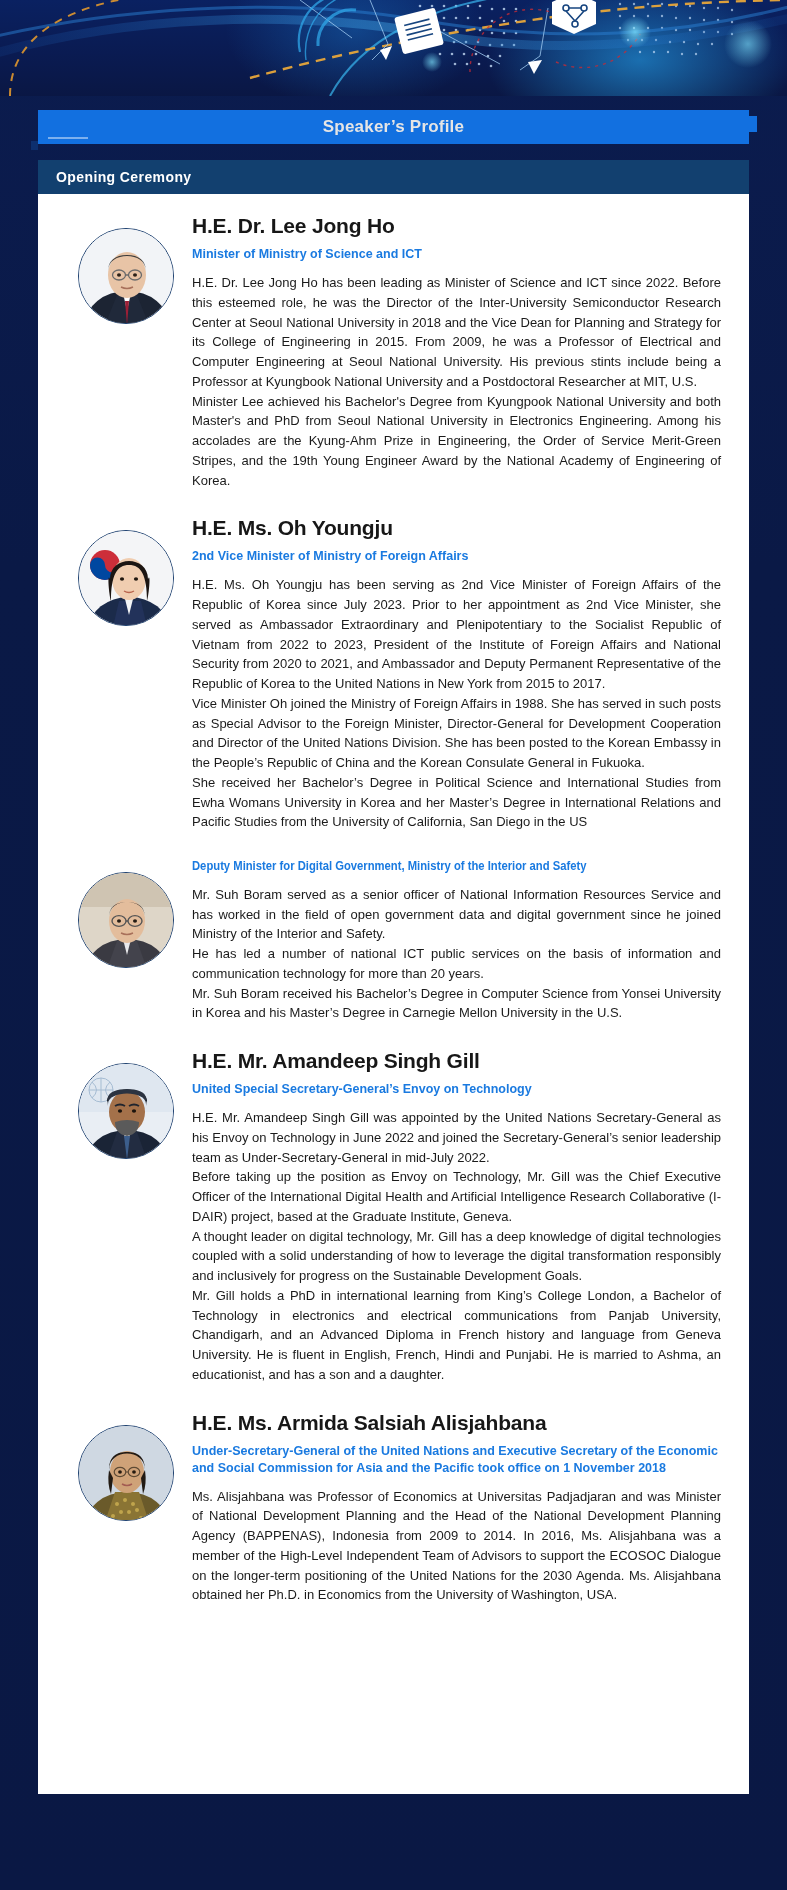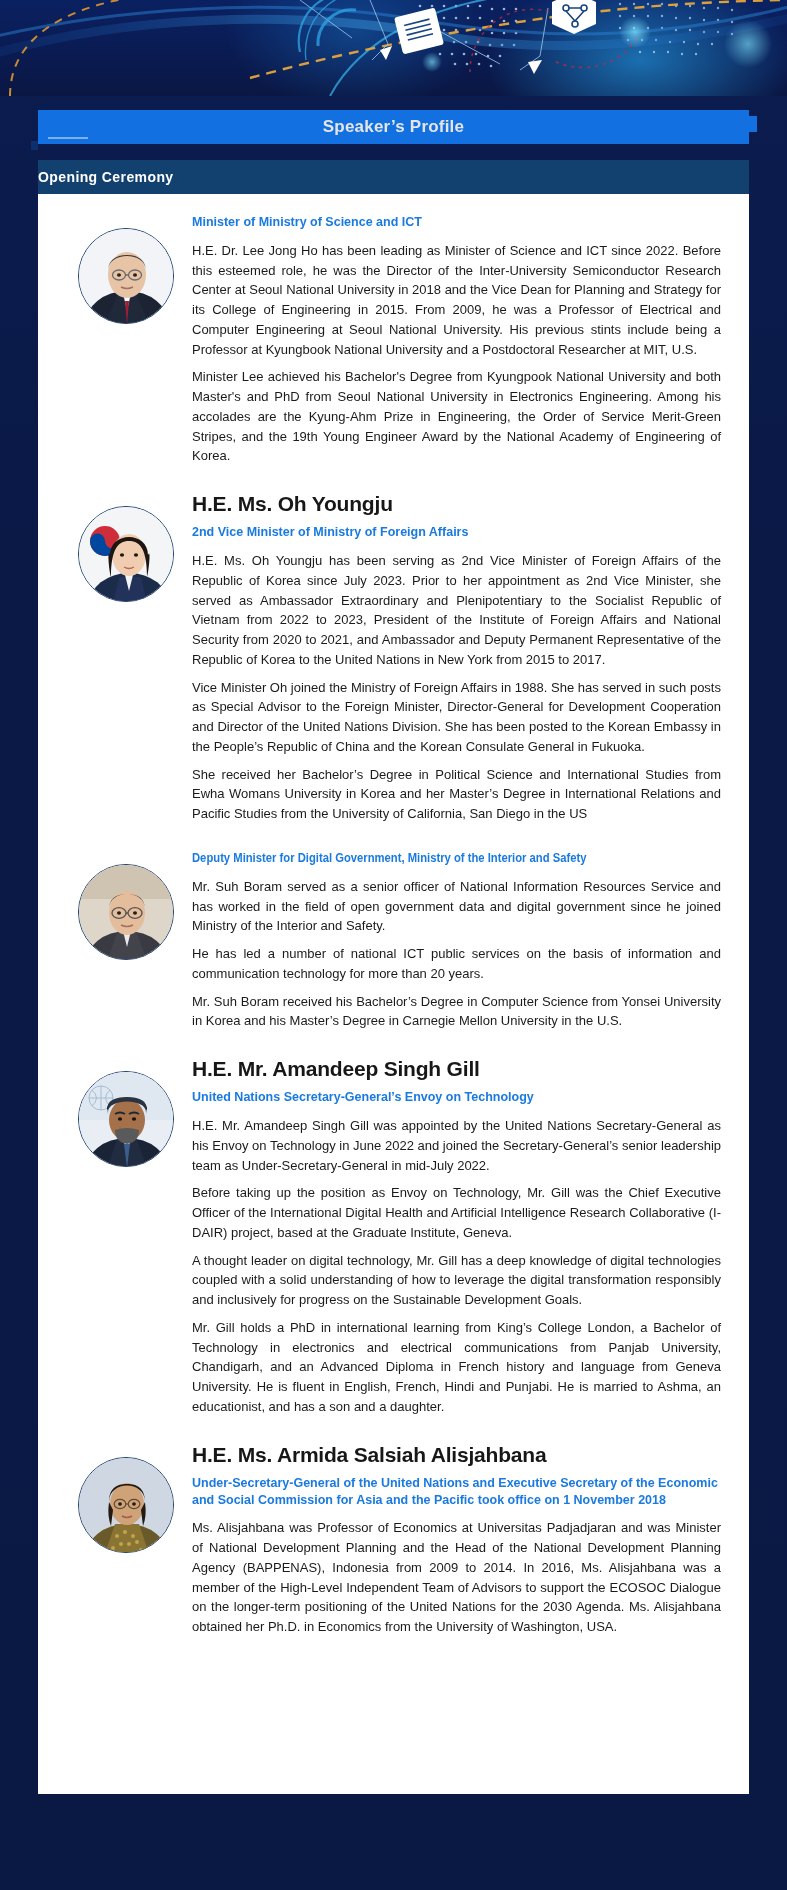--- a/index.html
+++ b/index.html
@@ -68,20 +68,21 @@
     width: 40px; height: 2px; background: rgba(255,255,255,.45);
   }
 
   
   .section-band {
     margin: 16px 38px 0 38px;
     height: 34px;
     background: #12406f;
     display: flex;
     align-items: center;
+    padding-left: 18px;
     text-align: center;
   }
   .section-band .band-text {
     color: #ffffff;
     font-size: 14px;
     font-weight: bold;
     letter-spacing: .4px;
   }
 
   
@@ -133,21 +134,21 @@
   }
   .sp-title.condensed { transform: scaleX(.9); transform-origin: left center; white-space: nowrap; }
   .sp-bio {
     font-size: 13px;
     color: #1b1b1b;
     line-height: 1.52;
     text-align: justify;
     margin: 0;
   }
   .sp-bio p { margin: 0; }
-  .sp-bio p + p { margin-top: 8px; }
+  .sp-bio p + p { margin-top: 0; }
 </style>
 </head>
 <body>
 
 <div class="page">
 
   <div class="banner">
     <svg width="787" height="96" viewBox="0 0 787 96">
       <defs>
         <radialGradient id="glowA" cx="50%" cy="50%" r="50%">
@@ -337,20 +338,21 @@
             <ellipse cx="40" cy="46" rx="6.5" ry="5" fill="none" stroke="#6b6b6b" stroke-width="1.3"></ellipse>
             <ellipse cx="56" cy="46" rx="6.5" ry="5" fill="none" stroke="#6b6b6b" stroke-width="1.3"></ellipse>
             <line x1="46.5" y1="46" x2="49.5" y2="46" stroke="#6b6b6b" stroke-width="1.3"></line>
             <ellipse cx="40" cy="46" rx="2" ry="1.8" fill="#2a2018"></ellipse>
             <ellipse cx="56" cy="46" rx="2" ry="1.8" fill="#2a2018"></ellipse>
             <path d="M42 58 Q48 61 54 58" stroke="#a8705a" stroke-width="1.4" fill="none"></path>
           </svg>
         </div>
       </div>
       <div class="info-col">
+        <h2 class="sp-name">H.E. Dr. Lee Jong Ho</h2>
         <div class="sp-title">Minister of Ministry of Science and ICT</div>
         <div class="sp-bio">
           <p>H.E. Dr. Lee Jong Ho has been leading as Minister of Science and ICT since 2022. Before this esteemed role, he was the Director of the Inter-University Semiconductor Research Center at Seoul National University in 2018 and the Vice Dean for Planning and Strategy for its College of Engineering in 2015. From 2009, he was a Professor of Electrical and Computer Engineering at Seoul National University. His previous stints include being a Professor at Kyungbook National University and a Postdoctoral Researcher at MIT, U.S.</p>
           <p>Minister Lee achieved his Bachelor's Degree from Kyungpook National University and both Master's and PhD from Seoul National University in Electronics Engineering. Among his accolades are the Kyung-Ahm Prize in Engineering, the Order of Service Merit-Green Stripes, and the 19th Young Engineer Award by the National Academy of Engineering of Korea.</p>
         </div>
       </div>
     </div>
 
     <div class="speaker">
       <div class="avatar-col">
@@ -430,21 +432,21 @@
             <path d="M29 40 C29 26, 67 26, 67 40 L67 34 C67 22, 29 22, 29 34 Z" fill="#2b3341"></path>
             <path d="M36 58 Q48 54 60 58 Q60 70 48 72 Q36 70 36 58 Z" fill="#5a5a5a"></path>
             <ellipse cx="41" cy="47" rx="2.1" ry="1.8" fill="#1c140d"></ellipse>
             <ellipse cx="55" cy="47" rx="2.1" ry="1.8" fill="#1c140d"></ellipse>
             <path d="M36 42 Q41 39 46 42 M50 42 Q55 39 60 42" stroke="#20252e" stroke-width="2" fill="none"></path>
           </svg>
         </div>
       </div>
       <div class="info-col">
         <h2 class="sp-name">H.E. Mr. Amandeep Singh Gill</h2>
-        <div class="sp-title">United Nations Secretary-General’s Envoy on Technology</div>
+        <div class="sp-title">United Special Secretary-General’s Envoy on Technology</div>
         <div class="sp-bio">
           <p>H.E. Mr. Amandeep Singh Gill was appointed by the United Nations Secretary-General as his Envoy on Technology in June 2022 and joined the Secretary-General’s senior leadership team as Under-Secretary-General in mid-July 2022.</p>
           <p>Before taking up the position as Envoy on Technology, Mr. Gill was the Chief Executive Officer of the International Digital Health and Artificial Intelligence Research Collaborative (I-DAIR) project, based at the Graduate Institute, Geneva.</p>
           <p>A thought leader on digital technology, Mr. Gill has a deep knowledge of digital technologies coupled with a solid understanding of how to leverage the digital transformation responsibly and inclusively for progress on the Sustainable Development Goals.</p>
           <p>Mr. Gill holds a PhD in international learning from King’s College London, a Bachelor of Technology in electronics and electrical communications from Panjab University, Chandigarh, and an Advanced Diploma in French history and language from Geneva University. He is fluent in English, French, Hindi and Punjabi. He is married to Ashma, an educationist, and has a son and a daughter.</p>
         </div>
       </div>
     </div>
 
     <div class="speaker">

